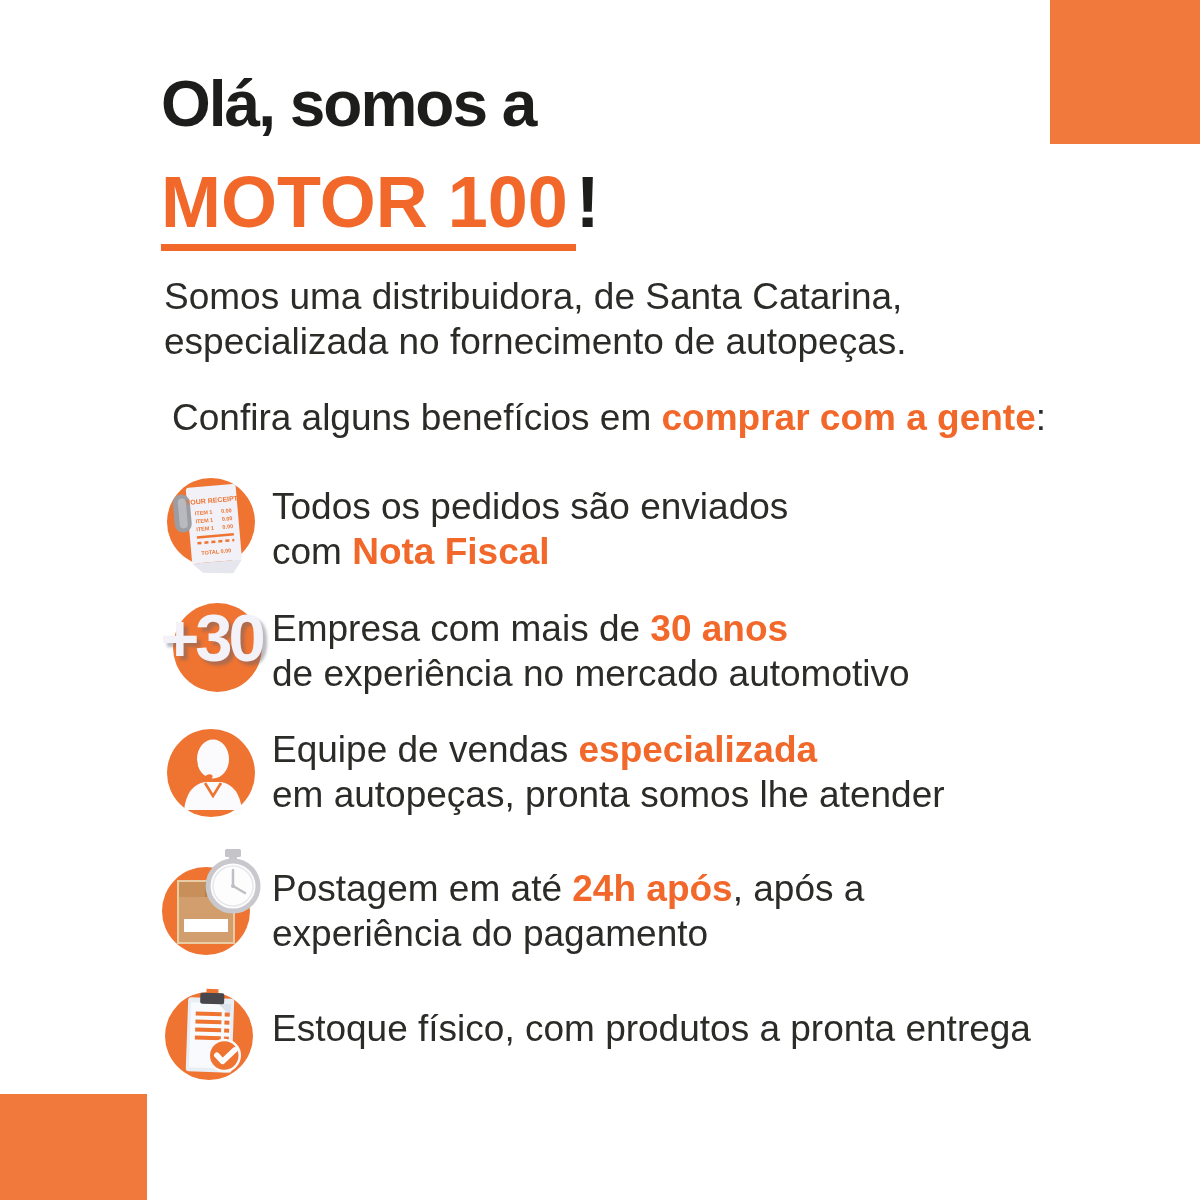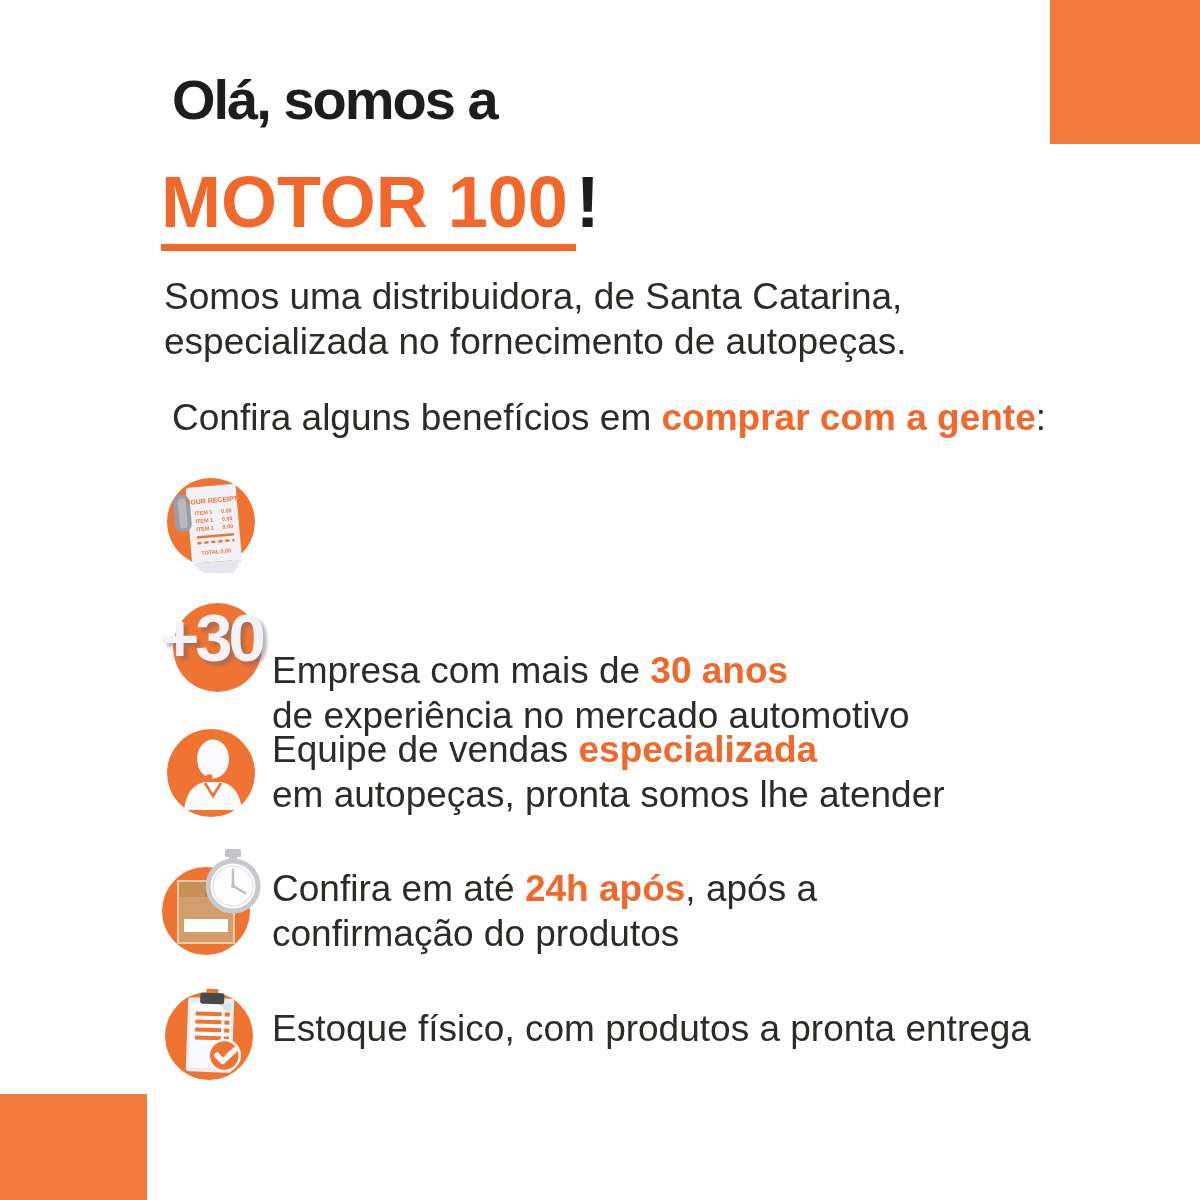--- a/index.html
+++ b/index.html
@@ -7,41 +7,41 @@
     position:relative;width:1200px;height:1200px;background:#ffffff;
     font-family:"Liberation Sans",sans-serif;overflow:hidden;color:#2b2b28;
   }
   
   .corner{position:absolute;background:#f1793b;}
   .corner.tr{top:0;right:0;width:150px;height:144px;}
   .corner.bl{bottom:0;left:0;width:147px;height:106px;}
 
   
   .greeting{
-    position:absolute;left:172px;top:72px;margin:0;
-    font-size:56px;line-height:1;font-weight:700;color:#1d1d1b;letter-spacing:-2px;
+    position:absolute;left:161px;top:72px;margin:0;
+    font-size:64px;line-height:1;font-weight:700;color:#1d1d1b;letter-spacing:-2px;
   }
   .brand-line{
     position:absolute;left:161px;top:166px;margin:0;
     font-size:72px;line-height:1;font-weight:700;letter-spacing:0;
   }
   .brand{
     color:#f1682a;display:inline-block;
     border-bottom:7px solid #f1682a;padding:0 8px 6px 0;
   }
   .excl{color:#1d1d1b;}
 
   .desc{position:absolute;left:164px;top:274px;margin:0;font-size:37px;line-height:45px;color:#2b2b28;}
   .intro{position:absolute;left:164px;top:387px;margin:8px;font-size:37px;line-height:45px;color:#2b2b28;}
   .hl{color:#f1682a;font-weight:700;}
 
   
   .btext{position:absolute;left:272px;font-size:37px;line-height:45px;color:#2b2b28;}
   .btext.t1{top:484px;}
-  .btext.t2{top:606px;margin-top:42px;}
+  .btext.t2{top:606px;}
   .btext.t3{top:727px;}
   .btext.t4{top:866px;}
   .btext.t5{top:1006px;}
 
   
   .icon{position:absolute;}
   .icon.i1{left:163px;top:476px;width:96px;height:106px;}
   .icon.i2{left:150px;top:600px;width:122px;height:96px;}
   .icon.i3{left:164px;top:726px;width:94px;height:94px;}
   .icon.i4{left:156px;top:843px;width:110px;height:122px;}
@@ -95,20 +95,24 @@
         <text x="33" y="46" font-size="5.5" font-weight="bold" fill="#ef7331" font-family="Liberation Sans, sans-serif">ITEM 1</text>
         <text x="70" y="46" text-anchor="end" font-size="5.5" font-weight="bold" fill="#ef7331" font-family="Liberation Sans, sans-serif">0.00</text>
         <text x="33" y="54" font-size="5.5" font-weight="bold" fill="#ef7331" font-family="Liberation Sans, sans-serif">ITEM 1</text>
         <text x="70" y="54" text-anchor="end" font-size="5.5" font-weight="bold" fill="#ef7331" font-family="Liberation Sans, sans-serif">0.00</text>
         <rect x="33" y="59" width="37" height="2.5" fill="#ef7331"></rect>
         <line x1="33" y1="66" x2="70" y2="66" stroke="#ef7331" stroke-width="2.5" stroke-dasharray="4 3"></line>
         <text x="51" y="78" text-anchor="middle" font-size="5.5" font-weight="bold" fill="#ef7331" font-family="Liberation Sans, sans-serif">TOTAL 0.00</text>
       </g>
     </svg>
   </div>
+  <div class="btext t1">
+    <div><span>Todos os pedidos são enviados</span><span class="hl"></span><span></span></div>
+    <div><span>com </span><span class="hl">Nota Fiscal</span><span></span></div>
+  </div>
 
   <div class="icon i2">
     <div class="badge-circle"></div>
     <span class="badge-label">+30</span>
   </div>
   <div class="btext t2">
     <div><span>Empresa com mais de </span><span class="hl">30 anos</span><span></span></div>
     <div><span>de experiência no mercado automotivo</span><span class="hl"></span><span></span></div>
   </div>
 
@@ -140,22 +144,22 @@
       <rect x="69" y="6" width="16" height="8" rx="1.5" fill="#c4c4c9"></rect>
       <rect x="73" y="14" width="8" height="6" fill="#c4c4c9"></rect>
       <circle cx="77" cy="43" r="25" fill="#fdfdfe" stroke="#c8c8cd" stroke-width="5"></circle>
       <circle cx="77" cy="43" r="20" fill="none" stroke="#e8e8ec" stroke-width="1.5"></circle>
       <line x1="77" y1="43" x2="77" y2="27" stroke="#bfbfc4" stroke-width="2.5" stroke-linecap="round"></line>
       <line x1="77" y1="43" x2="89" y2="50" stroke="#bfbfc4" stroke-width="2.5" stroke-linecap="round"></line>
       <circle cx="77" cy="43" r="2" fill="#bfbfc4"></circle>
     </svg>
   </div>
   <div class="btext t4">
-    <div><span>Confira em até </span><span class="hl">24h após</span><span>, após a</span></div>
-    <div><span>confirmação do produtos</span><span class="hl"></span><span></span></div>
+    <div><span>Postagem em até </span><span class="hl">24h após</span><span>, após a</span></div>
+    <div><span>experiência do pagamento</span><span class="hl"></span><span></span></div>
   </div>
 
   <div class="icon i5">
     <svg width="100" height="106" viewBox="0 0 100 106" xmlns="http://www.w3.org/2000/svg">
       <circle cx="46" cy="54" r="44" fill="#ef7331"></circle>
       <g transform="rotate(2 48 52)">
         <rect x="24" y="16" width="46" height="74" rx="3" fill="#e9eef5"></rect>
         <rect x="27" y="21" width="40" height="65" fill="#f8fafd"></rect>
         <polygon points="67,21 67,34 54,21" fill="#dce3ec"></polygon>
         <rect x="42" y="7" width="12" height="6" fill="#ef7331"></rect>

